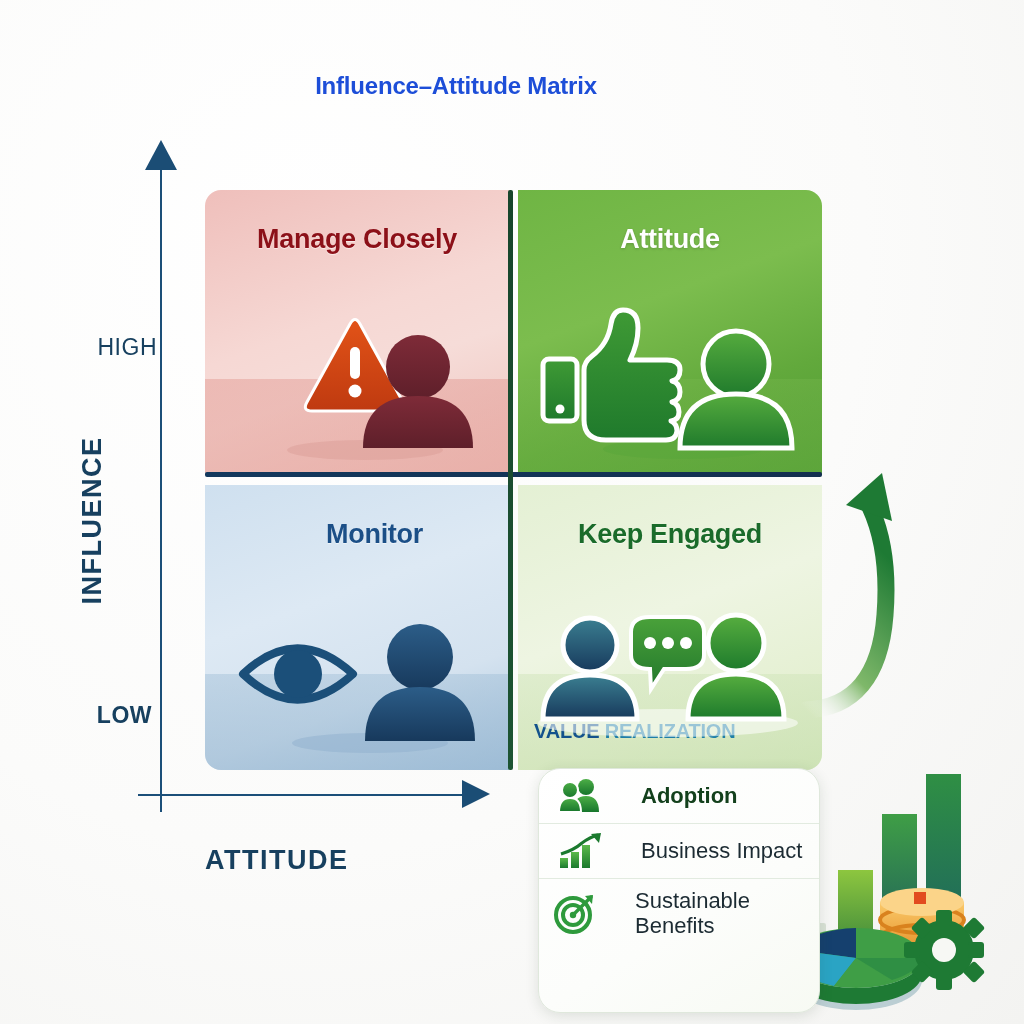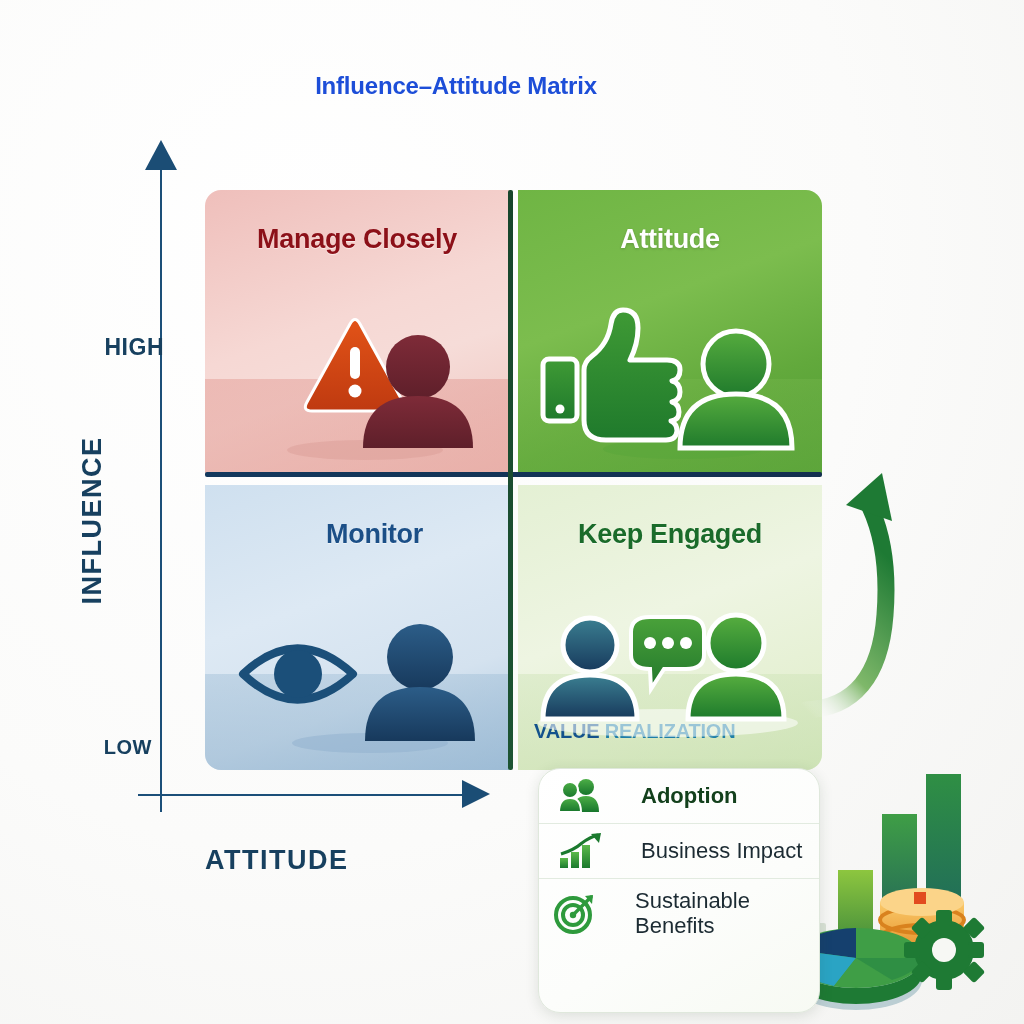--- a/index.html
+++ b/index.html
@@ -29,26 +29,26 @@
   .axis-x-line{
     position:absolute;left:138px;top:794px;width:330px;height:2px;
     background:#1b4f79;
   }
   .axis-x-arrow{
     position:absolute;left:462px;top:780px;width:0;height:0;
     border-top:14px solid transparent;border-bottom:14px solid transparent;
     border-left:28px solid #1b4d75;
   }
   .axis-label-high{
-    position:absolute;left:72px;top:334px;width:92px;text-align:right;
+    position:absolute;left:65px;top:334px;width:92px;text-align:right;
+    font-size:23px;font-weight:normal;color:#17405f;letter-spacing:.5px;
+  }
+  .axis-label-low{
+    position:absolute;left:60px;top:702px;width:92px;text-align:right;
     font-size:23px;font-weight:bold;color:#17405f;letter-spacing:.5px;
-  }
-  .axis-label-low{
-    position:absolute;left:60px;top:736px;width:92px;text-align:right;
-    font-size:20px;font-weight:bold;color:#17405f;letter-spacing:.5px;
   }
   .axis-label-influence{
     position:absolute;left:-38px;top:505px;width:260px;text-align:center;
     font-size:27px;font-weight:bold;color:#17405f;letter-spacing:1.5px;
     transform:rotate(-90deg);transform-origin:center center;
   }
   .axis-label-attitude{
     position:absolute;left:205px;top:812px;
     font-size:27px;font-weight:bold;color:#17405f;letter-spacing:1.5px;margin-top:33px;
   }

